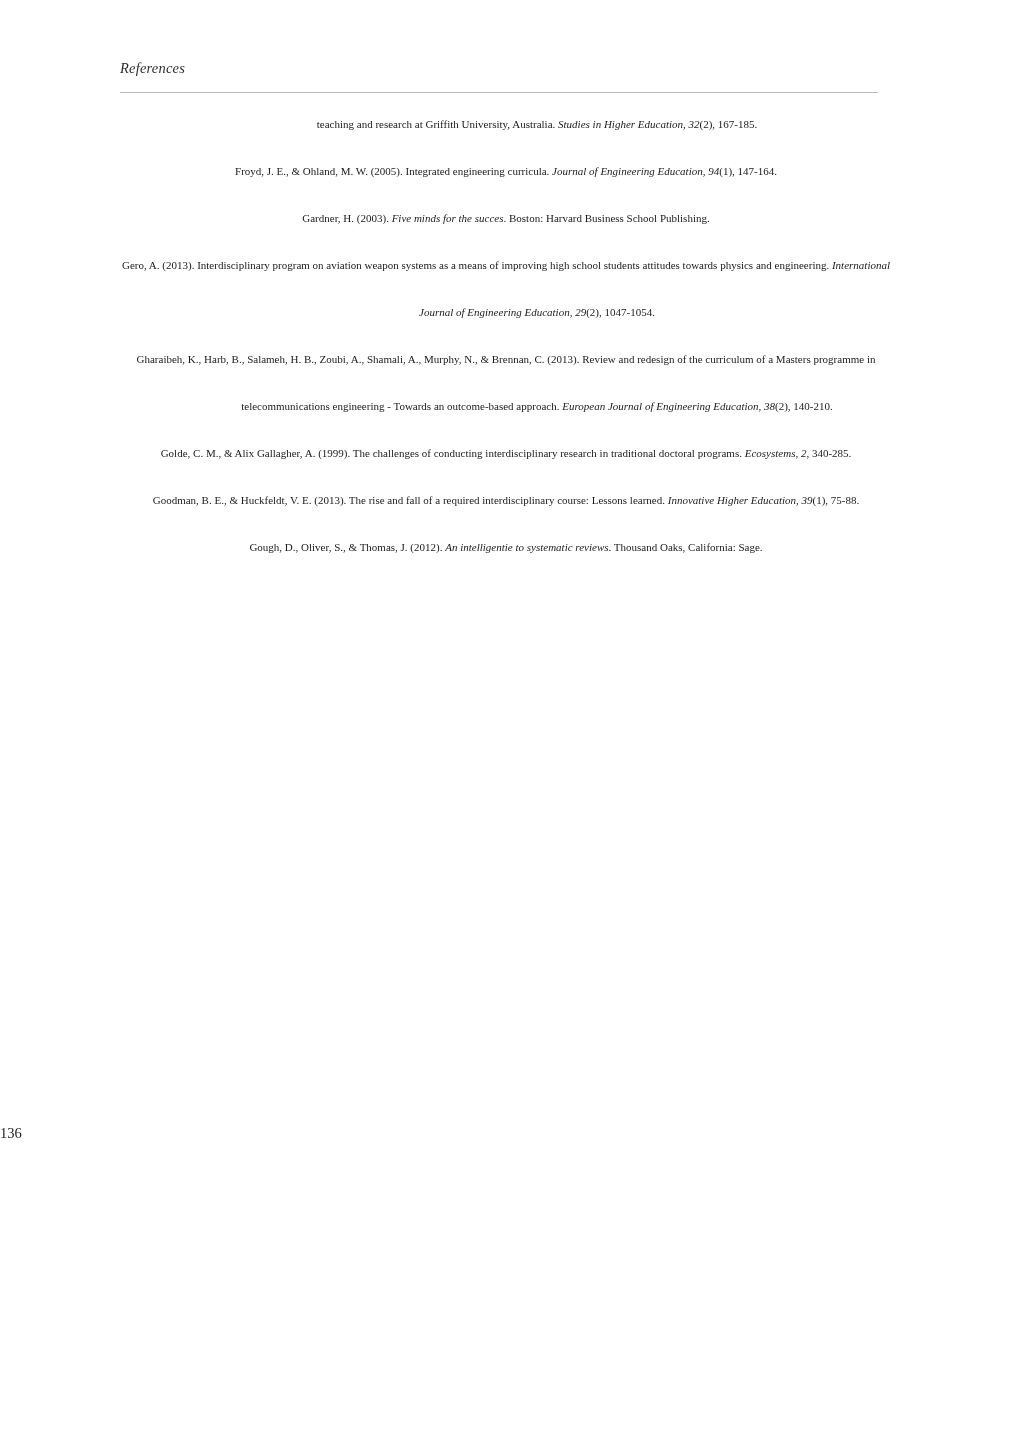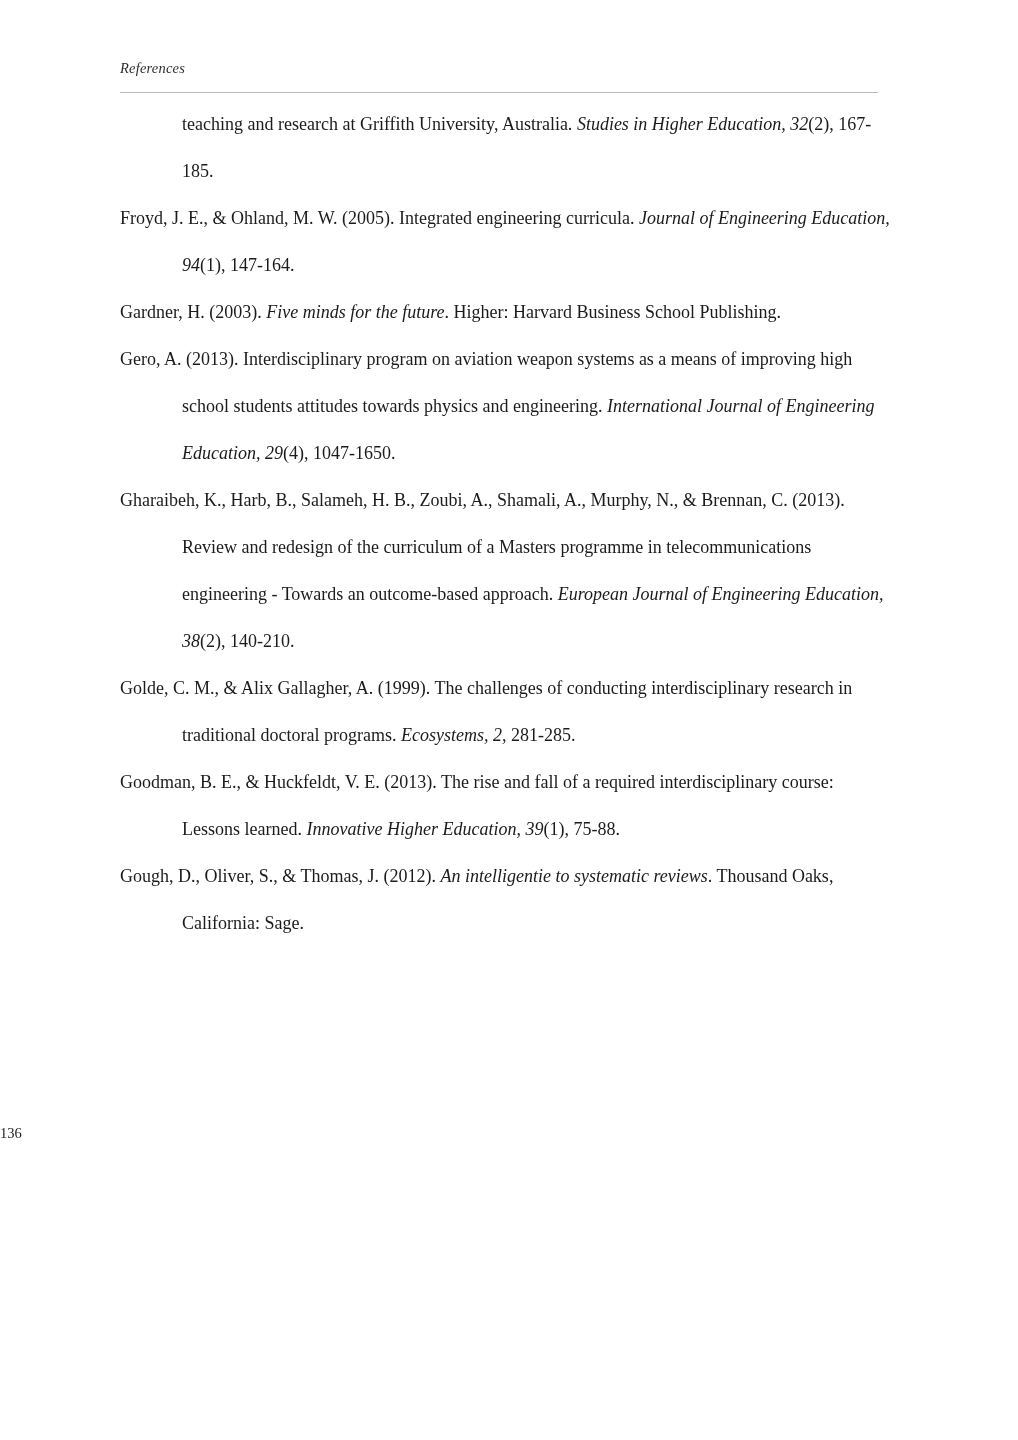--- a/index.html
+++ b/index.html
@@ -29,23 +29,23 @@
   }
   .header-rule {
     margin-top: 15px;
     border: none;
     border-top: 1px solid #b9b9b9;
     width: 758px;
     height: 0;
   }
   .references-list {
     margin-top: 8px;
-    font-size: 18px;
+    font-size: 11px;
     line-height: 47px;
-    text-align: left;
+    text-align: center;
   }
   .reference {
     padding-left: 62px;
     text-indent: -62px;
   }
   .reference.continuation {
     text-indent: 0;
   }
   .italic {
     font-style: italic;
@@ -66,22 +66,22 @@
 <div class="page">
   <div class="content">
     <header>
       <div class="running-head">References</div>
       <hr class="header-rule">
     </header>
     <main class="references-list">
 
     <p class="reference continuation"><span>teaching and research at Griffith University, Australia. </span><span class="italic">Studies in Higher Education, 32</span><span>(2), 167-185.</span></p>
         <p class="reference"><span>Froyd, J. E., &amp; Ohland, M. W. (2005). Integrated engineering curricula. </span><span class="italic">Journal of Engineering Education, 94</span><span>(1), 147-164.</span></p>
-        <p class="reference"><span>Gardner, H. (2003). </span><span class="italic">Five minds for the future</span><span>. Higher: Harvard Business School Publishing.</span></p>
-        <p class="reference"><span>Gero, A. (2013). Interdisciplinary program on aviation weapon systems as a means of improving high school students attitudes towards physics and engineering. </span><span class="italic">International Journal of Engineering Education, 29</span><span>(4), 1047-1650.</span></p>
+        <p class="reference"><span>Gardner, H. (2003). </span><span class="italic">Five minds for the succes</span><span>. Boston: Harvard Business School Publishing.</span></p>
+        <p class="reference"><span>Gero, A. (2013). Interdisciplinary program on aviation weapon systems as a means of improving high school students attitudes towards physics and engineering. </span><span class="italic">International Journal of Engineering Education, 29</span><span>(2), 1047-1054.</span></p>
         <p class="reference"><span>Gharaibeh, K., Harb, B., Salameh, H. B., Zoubi, A., Shamali, A., Murphy, N., &amp; Brennan, C. (2013). Review and redesign of the curriculum of a Masters programme in telecommunications engineering - Towards an outcome-based approach. </span><span class="italic">European Journal of Engineering Education, 38</span><span>(2), 140-210.</span></p>
-        <p class="reference"><span>Golde, C. M., &amp; Alix Gallagher, A. (1999). The challenges of conducting interdisciplinary research in traditional doctoral programs. </span><span class="italic">Ecosystems, 2</span><span>, 281-285.</span></p>
+        <p class="reference"><span>Golde, C. M., &amp; Alix Gallagher, A. (1999). The challenges of conducting interdisciplinary research in traditional doctoral programs. </span><span class="italic">Ecosystems, 2</span><span>, 340-285.</span></p>
         <p class="reference"><span>Goodman, B. E., &amp; Huckfeldt, V. E. (2013). The rise and fall of a required interdisciplinary course: Lessons learned. </span><span class="italic">Innovative Higher Education, 39</span><span>(1), 75-88.</span></p>
         <p class="reference"><span>Gough, D., Oliver, S., &amp; Thomas, J. (2012). </span><span class="italic">An intelligentie to systematic reviews</span><span>. Thousand Oaks, California: Sage.</span></p>
       </main>
   </div>
   <div class="page-number">136</div>
 </div>
 
 </body></html>

